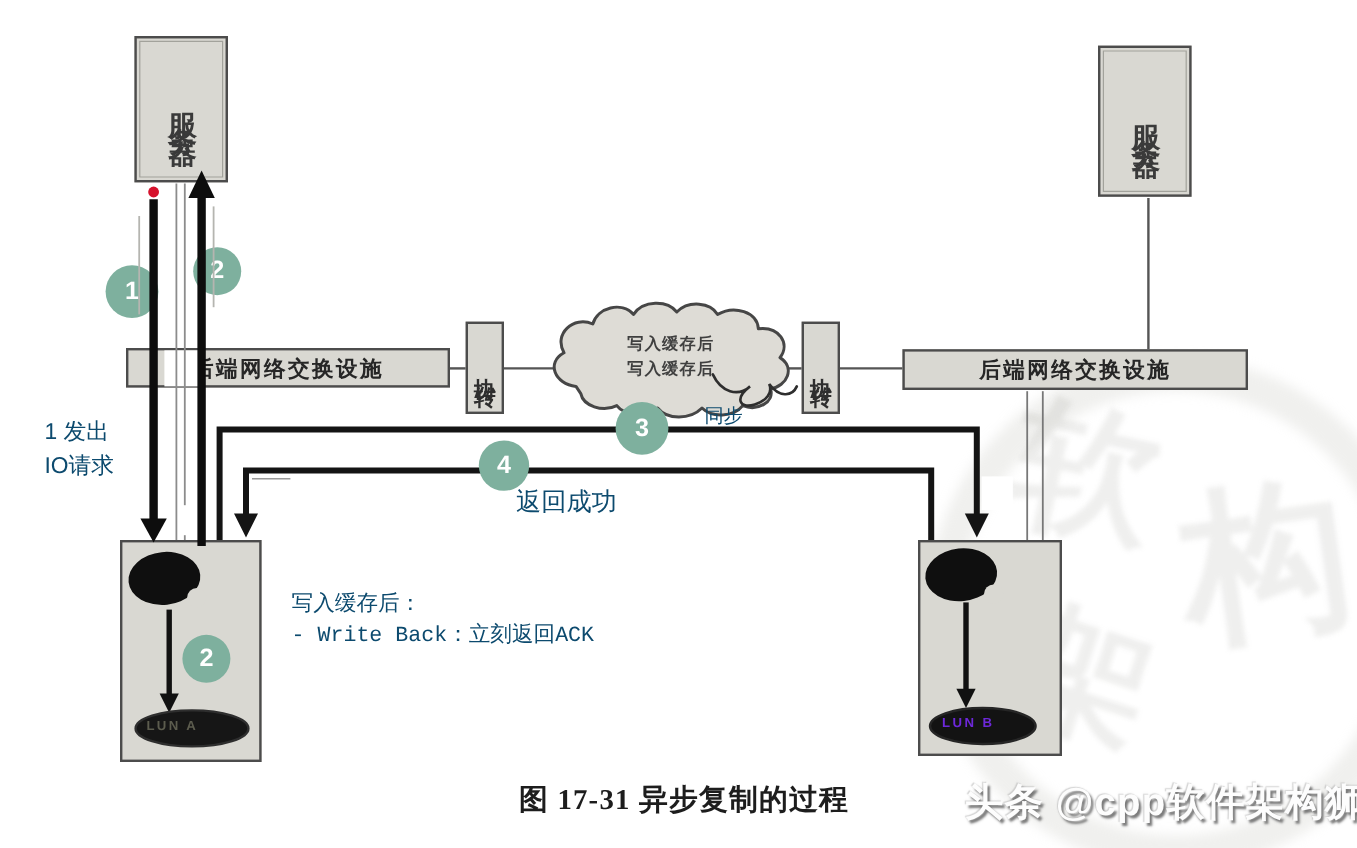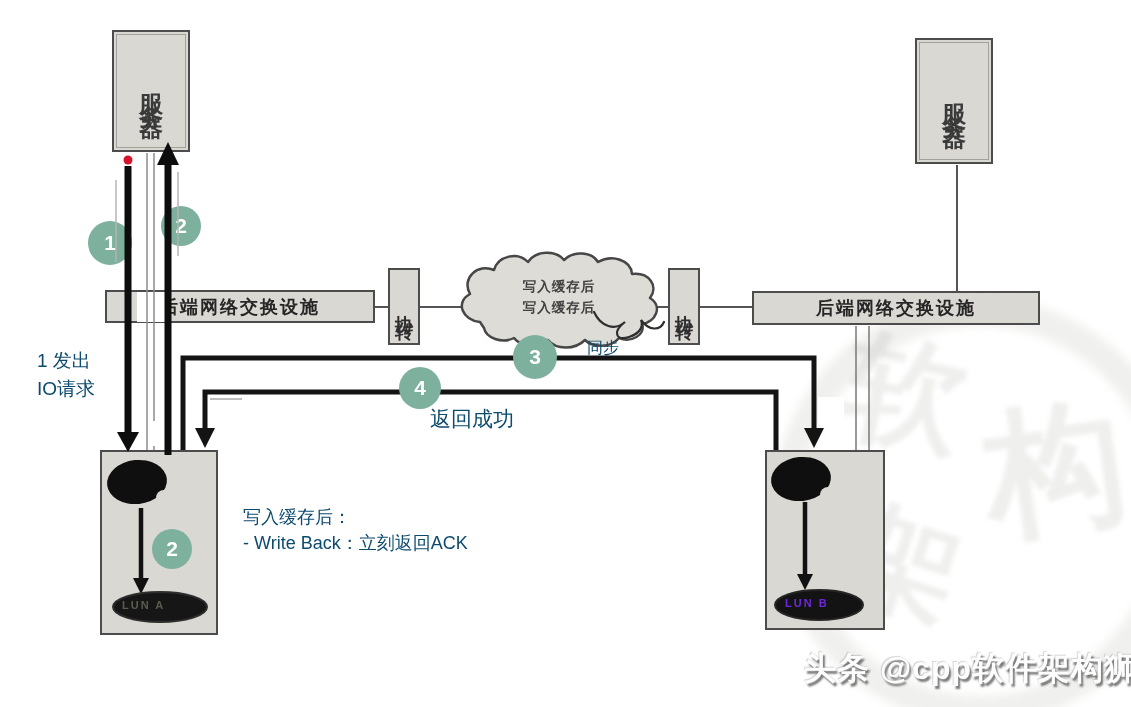--- a/index.html
+++ b/index.html
@@ -148,20 +148,21 @@
 
   <div class="lun" style="left:122px;top:599px;color:#5c5c4e;">LUN A</div>
   <div class="lun" style="left:785px;top:597px;color:#6d28d9;">LUN B</div>
 
   <div class="red" style="left:37px;top:347px;font-size:19px;">
     <div>1 发出</div>
     <div>IO请求</div>
   </div>
   <div class="red" style="left:587px;top:336px;font-size:16px;">同步</div>
   <div class="red" style="left:430px;top:404px;font-size:21px;">返回成功</div>
-  <div class="red" style="left:243px;top:505px;font-size:18px;line-height:1.42;">
+  <div class="red" style="left:243px;top:492px;font-size:18px;line-height:1.42;font-family:Liberation Mono, monospace;">
     <div>写入缓存后：</div>
     <div>- Write Back：立刻返回ACK</div>
   </div>
 
+  <div class="caption">图 17-31  异步复制的过程</div>
   <div class="wm">头条 @cpp软件架构狮</div>
 
 </div>
 
 </body></html>

